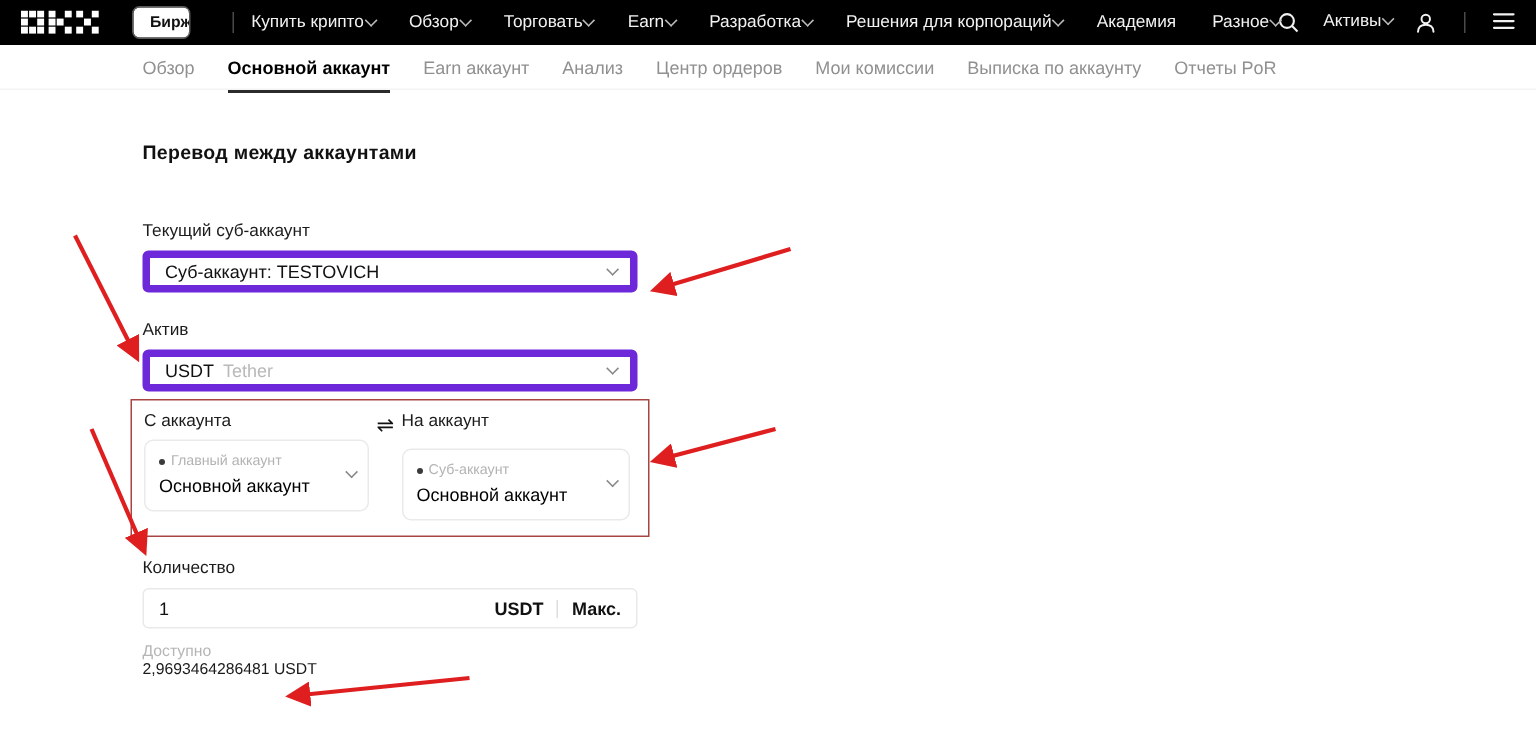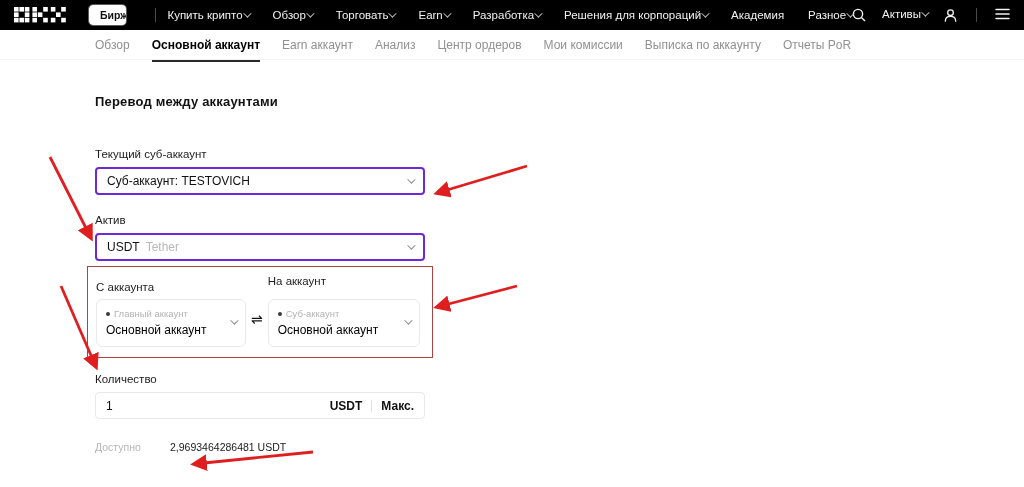--- a/index.html
+++ b/index.html
@@ -27,46 +27,46 @@
 
   
   .main { padding:34px 0 0 95px; }
   .page-title { font-size:13px; font-weight:bold; color:#111; letter-spacing:.2px; }
   .tabs { display:flex; gap:18px; margin-top:13px; }
   .tab { font-size:12px; color:#a0a0a0; cursor:pointer; padding-bottom:7px; }
   .tab.active { color:#111; font-weight:bold; border-bottom:2px solid #3a3a3a; }
 
   .form { width:330px; margin-top:23px; }
   .field-label { font-size:11.5px; color:#1c1c1c; margin-bottom:7px; }
-  .select-box { height:28px; border:2px solid #6d28d9; border-radius:4px; display:flex; align-items:center; padding:0 10px; font-size:12px; color:#111; cursor:pointer; background:#fff; }
+  .select-box { height:28px; border:5px solid #6d28d9; border-radius:4px; display:flex; align-items:center; padding:0 10px; font-size:12px; color:#111; cursor:pointer; background:#fff; }
   .select-box .grow { flex:1; display:flex; gap:6px; align-items:center; }
   .muted { color:#b9b9b9; }
   .chev-d { width:6px; height:6px; border-right:1.4px solid #888; border-bottom:1.4px solid #888; transform:rotate(45deg) translateY(-2px); }
   .mt { margin-top:19px; }
 
   
   .annotation-box { margin:5px 0 0 -8px; width:346px; border:1px solid #a94444; padding:8px 8px 10px 8px; }
-  .fromto { display:flex; align-items:flex-end; }
+  .fromto { display:flex; }
   .acct-col { width:150px; }
   .acct-col.right { width:152px; }
   .acct-box { border:1px solid #eaeaea; border-radius:6px; margin-top:6px; padding:8px 22px 9px 9px; position:relative; cursor:pointer; background:#fff; }
   .acct-type { font-size:9.5px; color:#b3b3b3; display:flex; align-items:center; gap:4px; white-space:nowrap; }
   .dot { width:4px; height:4px; border-radius:50%; background:#3a3a3a; flex:0 0 auto; }
   .acct-name { font-size:12px; color:#000; margin-top:4px; white-space:nowrap; }
   .acct-box .chev-d { position:absolute; right:9px; top:50%; margin-top:-4px; }
   .swap { font-size:14px; color:#111; padding:0 5px 20px 5px; cursor:pointer; }
 
   
   .amount-box { height:27px; border:1px solid #e9e9e9; border-radius:4px; display:flex; align-items:center; padding:0 10px; margin-top:0; }
   .amount-input { border:none; outline:none; flex:1; font-size:12px; color:#111; font-family:"Liberation Sans",sans-serif; }
   .ccy { font-size:12px; font-weight:bold; color:#111; }
   .amt-div { width:1px; height:12px; background:#ddd; margin:0 9px; }
   .max-btn { font-size:12px; font-weight:bold; color:#111; cursor:pointer; }
 
-  .avail-row { display:flex; margin-top:22px; font-size:10.5px; }
+  .avail-row { display:flex; margin-top:9px; font-size:10.5px;flex-direction:column; }
   .avail-label { color:#b5b5b5; width:75px; }
   .avail-value { color:#1a1a1a; }
 
   
   #arrows { position:absolute; left:0; top:0; width:1024px; height:487px; pointer-events:none; z-index:20; }
 </style>
 </head>
 <body>
 
 <header class="topnav">

